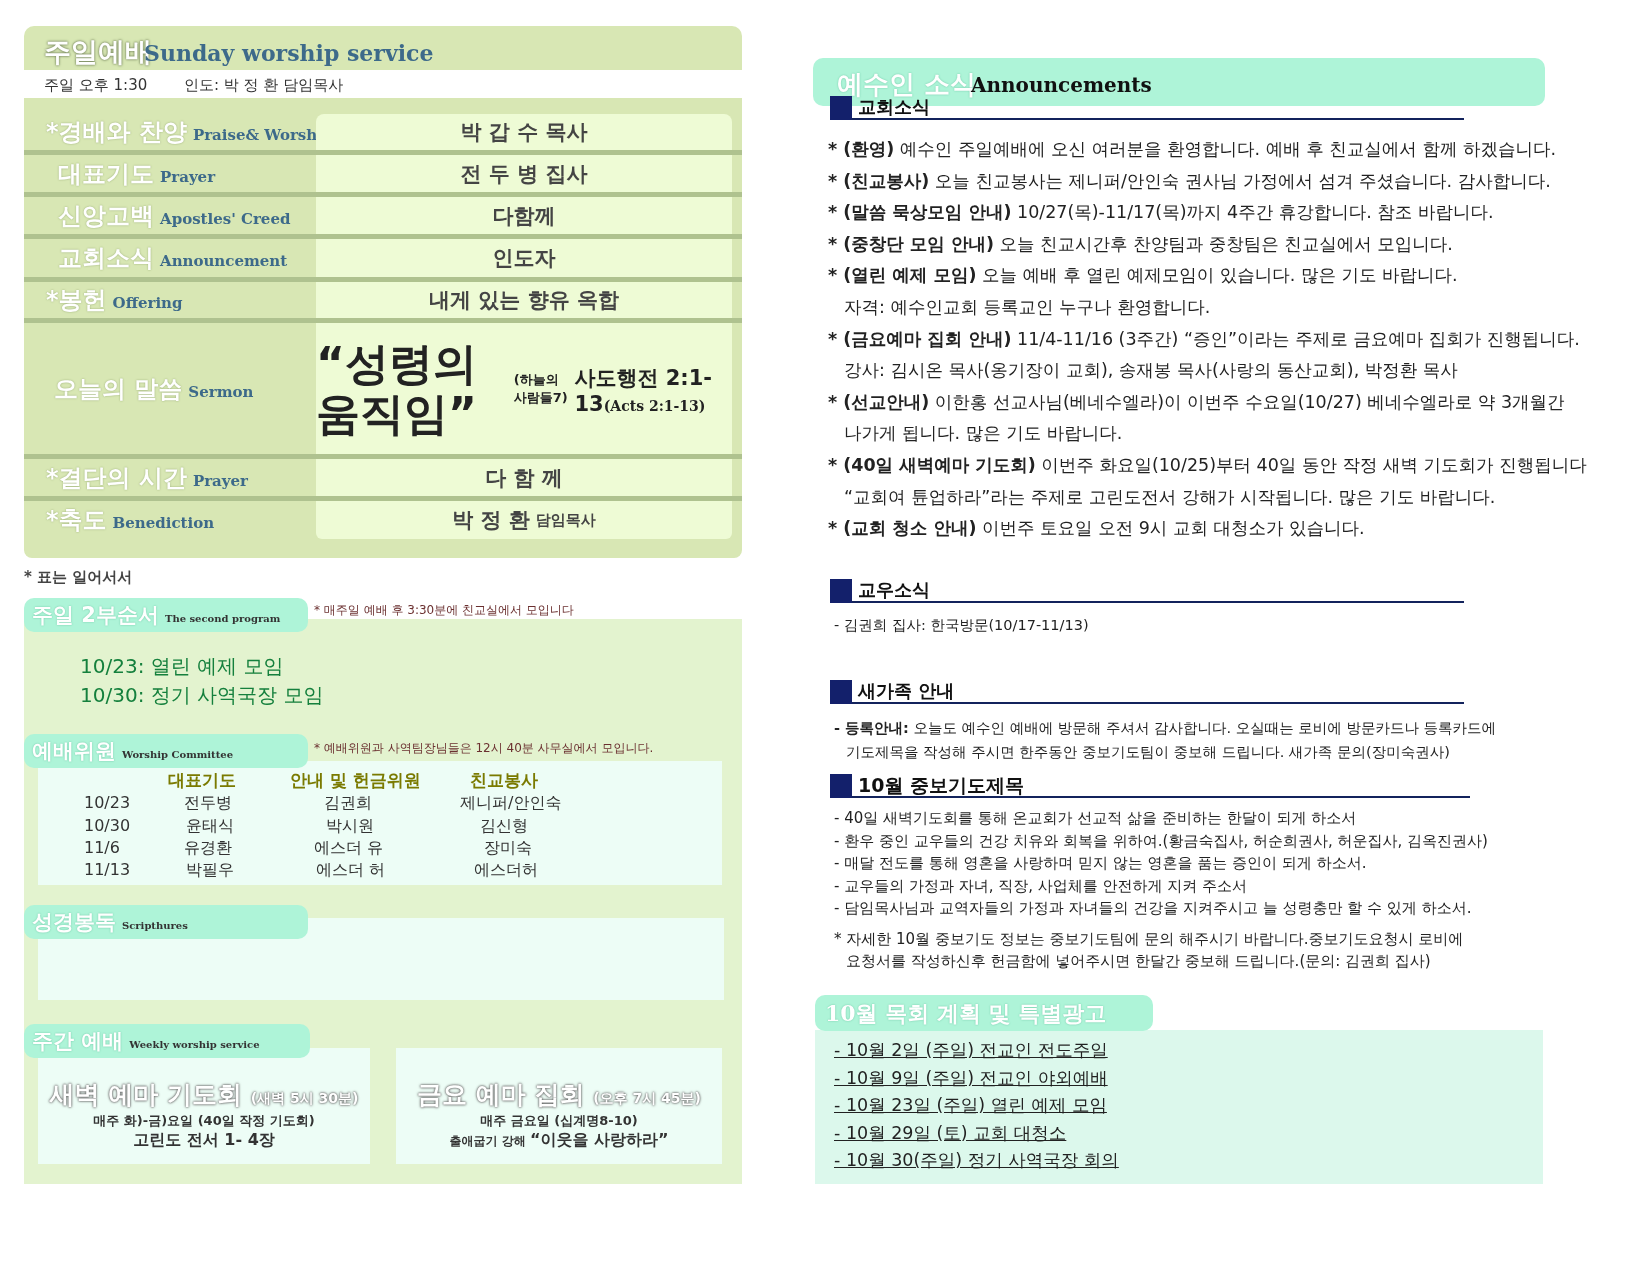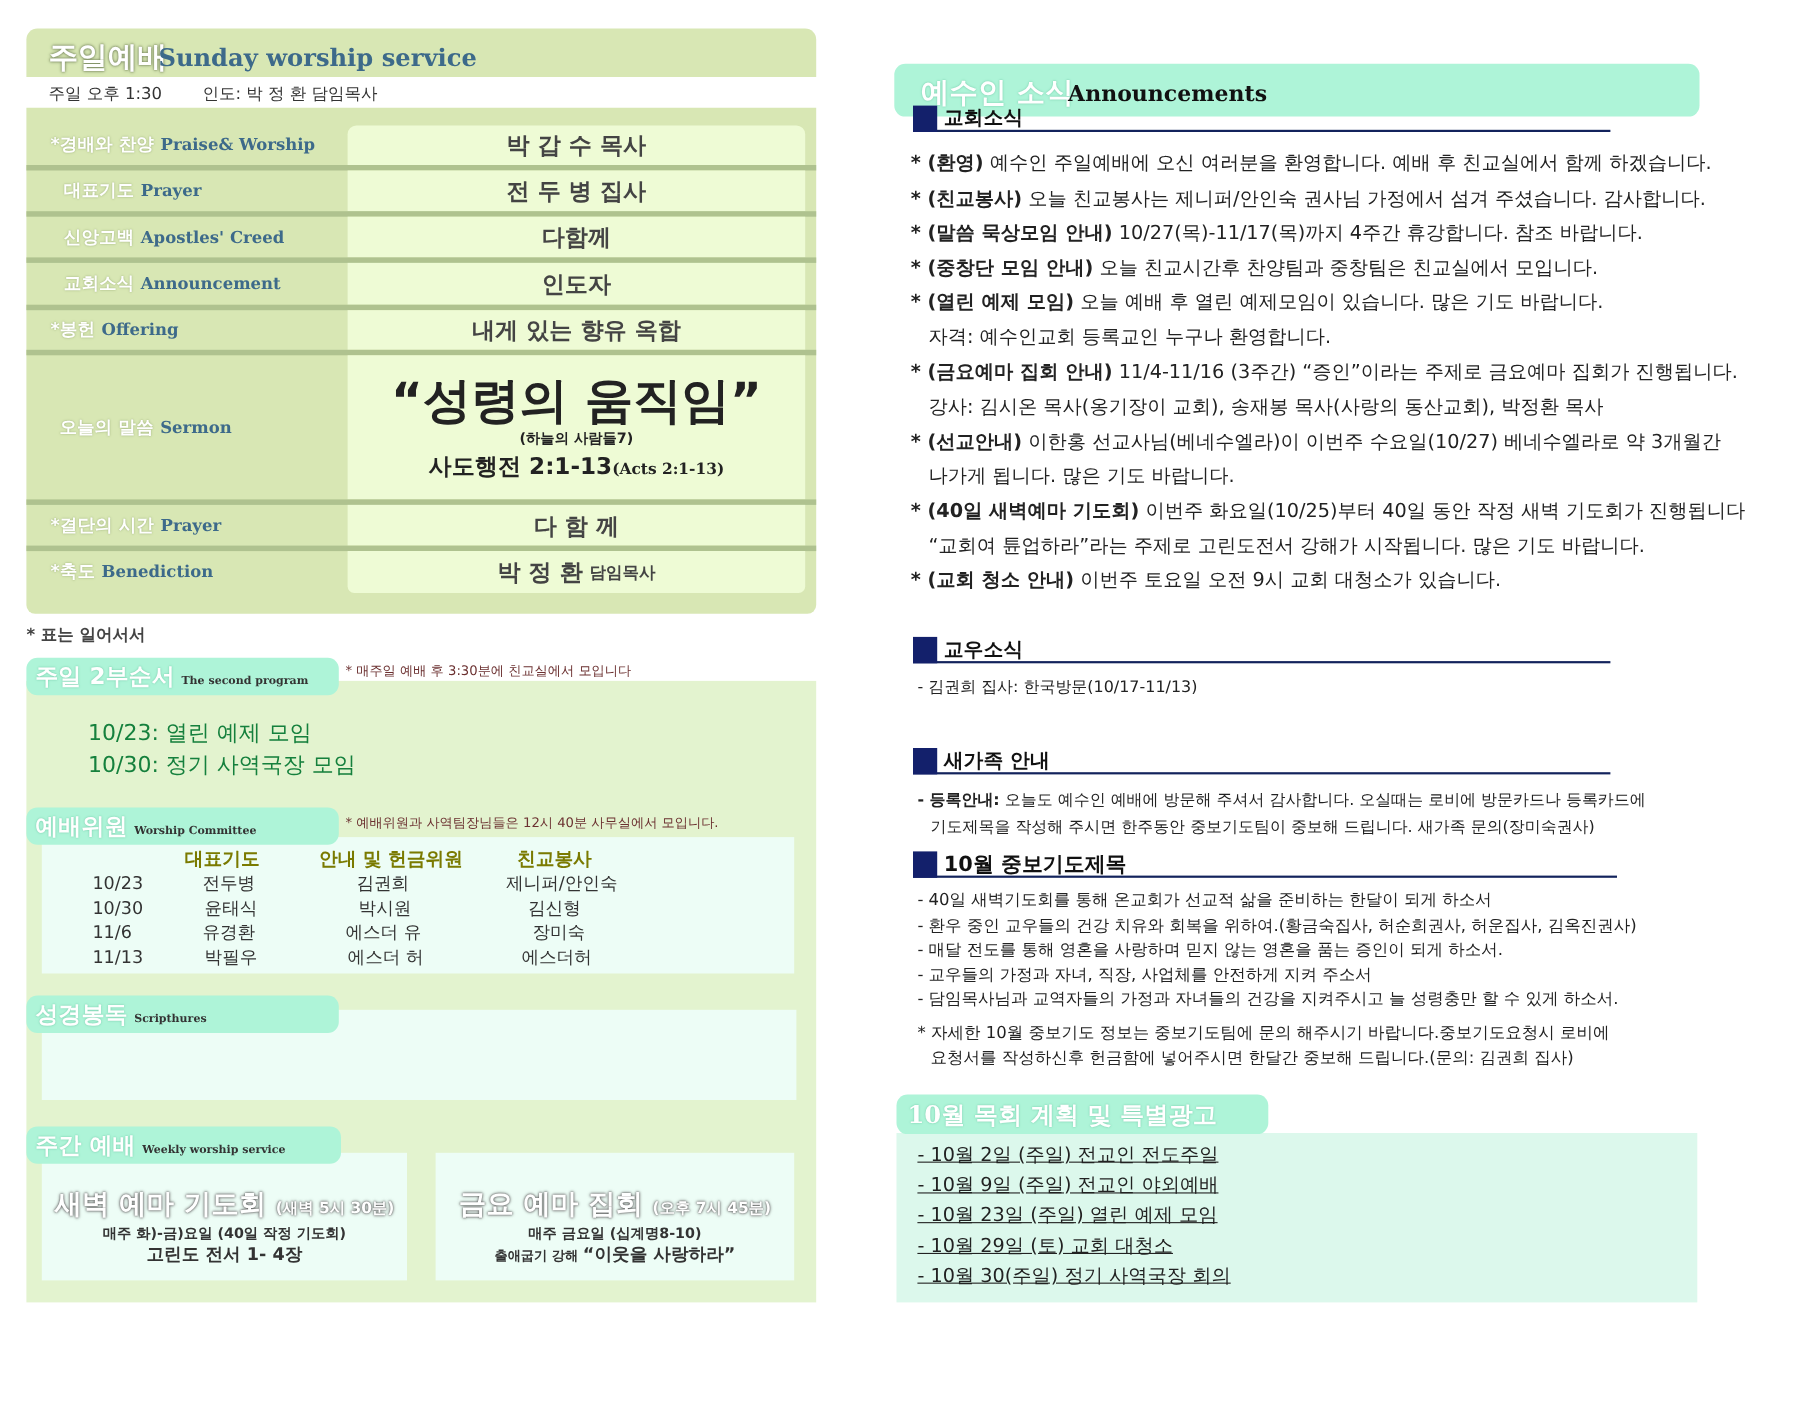--- a/index.html
+++ b/index.html
@@ -11,28 +11,28 @@
   
   #sunday-header { left: 24px; top: 26px; width: 718px; height: 44px; background: #d8e7b4; border-radius: 10px 10px 0 0; }
   #sunday-header .ko { position: absolute; left: 20px; top: 8px; font-size: 27px; font-weight: bold; color: #fff; text-shadow: 0 0 3px #7a8a60, 0 0 2px #7a8a60; }
   #sunday-header .en { position: absolute; left: 120px; top: 14px; font-family: "DejaVu Serif", serif; font-size: 22px; font-weight: bold; color: #3d6a8a; }
   #sunday-sub { left: 44px; top: 76px; font-size: 15px; color: #333; }
   #sunday-sub span + span { margin-left: 32px; }
 
   #order-box { left: 24px; top: 98px; width: 718px; height: 460px; background: #d8e7b4; border-radius: 0 0 8px 8px; }
   .order-row { position: absolute; left: 0; width: 718px; }
   .order-row .label { position: absolute; left: 0; top: 0; bottom: 0; width: 292px; }
-  .order-row .label .ko { font-size: 16px; font-weight: bold; color: #fff; text-shadow: 0 0 2px #94a870; }
+  .order-row .label .ko { font-size: 24px; font-weight: bold; color: #fff; text-shadow: 0 0 2px #94a870; }
   .order-row .label .en { font-family: "DejaVu Serif", serif; font-size: 15px; color: #3d6a8a; font-weight: bold; margin-left: 6px; }
   .order-row .label .inner { position: absolute; top: 50%; transform: translateY(-50%); white-space: nowrap; }
   .order-row .value { position: absolute; left: 292px; right: 10px; top: 0; bottom: 0; background: #eefbd5; display: flex; align-items: center; justify-content: center; font-size: 21px; font-weight: bold; color: #444; }
   .order-sep { position: absolute; left: 0; width: 718px; height: 5px; background: #afc28f; }
   .value .small { font-size: 15px; margin-left: 6px; }
 
-  .sermon-box { flex-direction: column; }
+  .sermon-box { flex-direction: row; }
   .sermon-title { font-size: 44px; font-weight: bold; color: #222; line-height: 50px; }
   .sermon-sub { font-size: 13px; font-weight: bold; color: #222; }
   .sermon-ref { font-size: 21px; font-weight: bold; color: #222; margin-top: 2px; }
   .sermon-ref .acts { font-family: "DejaVu Serif", serif; font-size: 14px; }
 
   #stand-note { left: 24px; top: 568px; font-size: 15px; font-weight: bold; color: #444; }
 
   
   .tab-head { position: absolute; height: 34px; background: #aef4d8; border-radius: 10px; padding-left: 8px; white-space: nowrap; }
   .tab-head .ko { font-size: 21px; font-weight: bold; color: #fff; text-shadow: 0 0 2px #6cc6a3; position: relative; top: 3px; }

